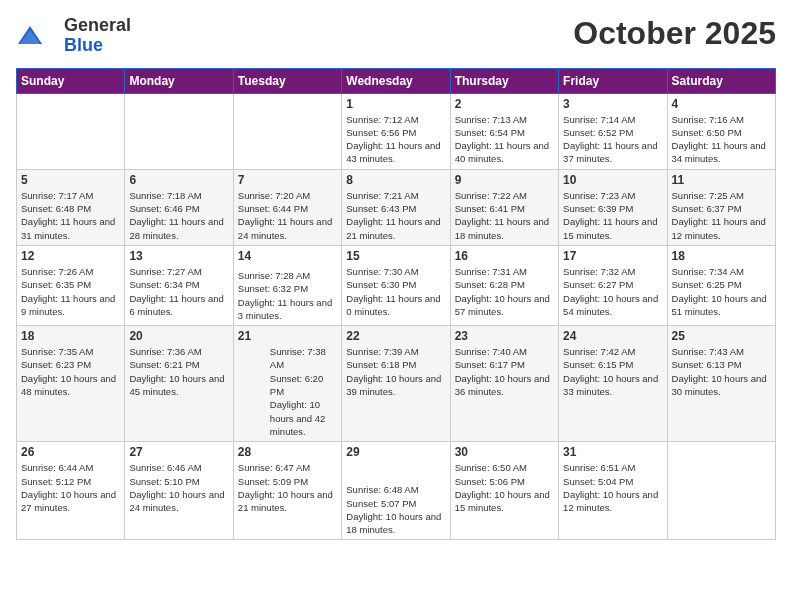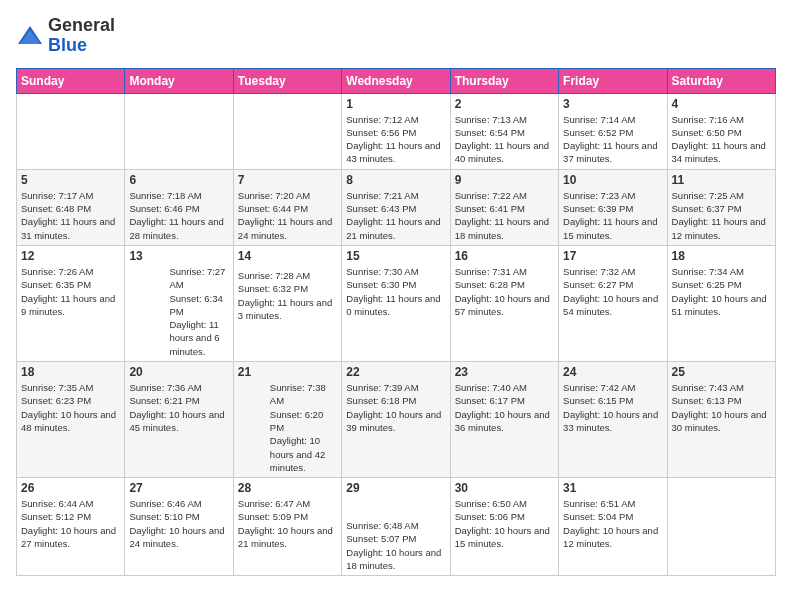--- a/index.html
+++ b/index.html
@@ -12,21 +12,21 @@
     }
     .header {
       display: flex;
       justify-content: space-between;
       align-items: flex-start;
       margin-bottom: 12px;
     }
     .logo {
       display: flex;
       align-items: center;
-      gap: 4px;
+      gap: 20px;
     }
     .logo-text {
       font-size: 18px;
       font-weight: bold;
       line-height: 1.1;
     }
     .logo-general { color: #333; }
     .logo-blue { color: #1a5fbf; }
     .logo-icon {
       width: 28px;
@@ -44,21 +44,21 @@
     .subtitle {
       font-size: 13px;
       color: #555;
     }
     .calendar {
       width: 100%;
       border-collapse: collapse;
       border: 1px solid #ccc;
     }
     .calendar th {
-      background: #ec4899;
+      background: #701a75;
       color: #fff;
       font-size: 12px;
       font-weight: bold;
       padding: 5px 4px;
       text-align: left;
       border: 1px solid #2962c4;
     }
     .calendar td {
       vertical-align: top;
       border: 1px solid #ccc;
@@ -95,20 +95,21 @@
     <svg class="logo-icon" viewBox="0 0 28 28">
       <polygon points="14,4 26,22 2,22" fill="#2962c4"></polygon>
       <polygon points="14,8 24,22 4,22" fill="#5b9cf6" opacity="0.5"></polygon>
     </svg>
     <div class="logo-text">
       <span class="logo-general">General</span><br>
       <span class="logo-blue">Blue</span>
     </div>
   </div>
   <div class="title-block">
+    <div class="month-title">October 2025</div>
   </div>
 </div>
 
 <table class="calendar">
   <thead>
     <tr>
       <th>Sunday</th>
       <th>Monday</th>
       <th>Tuesday</th>
       <th>Wednesday</th>
@@ -193,21 +194,21 @@
       </tr>
       <tr>
         <td>
           <span class="day-number">12</span>
           <div class="day-info" style="white-space: pre-line;">Sunrise: 7:26 AM
 Sunset: 6:35 PM
 Daylight: 11 hours and 9 minutes.</div>
         </td>
         <td>
           <span class="day-number">13</span>
-          <div class="day-info" style="white-space: pre-line; margin-left: 40px;">Sunrise: 7:27 AM
+          <div class="day-info" style="white-space: pre-line;">Sunrise: 7:27 AM
 Sunset: 6:34 PM
 Daylight: 11 hours and 6 minutes.</div>
         </td>
         <td>
           <span class="day-number">14</span>
           <div class="day-info" style="white-space: pre-line; margin-top: 6px;">Sunrise: 7:28 AM
 Sunset: 6:32 PM
 Daylight: 11 hours and 3 minutes.</div>
         </td>
         <td>

